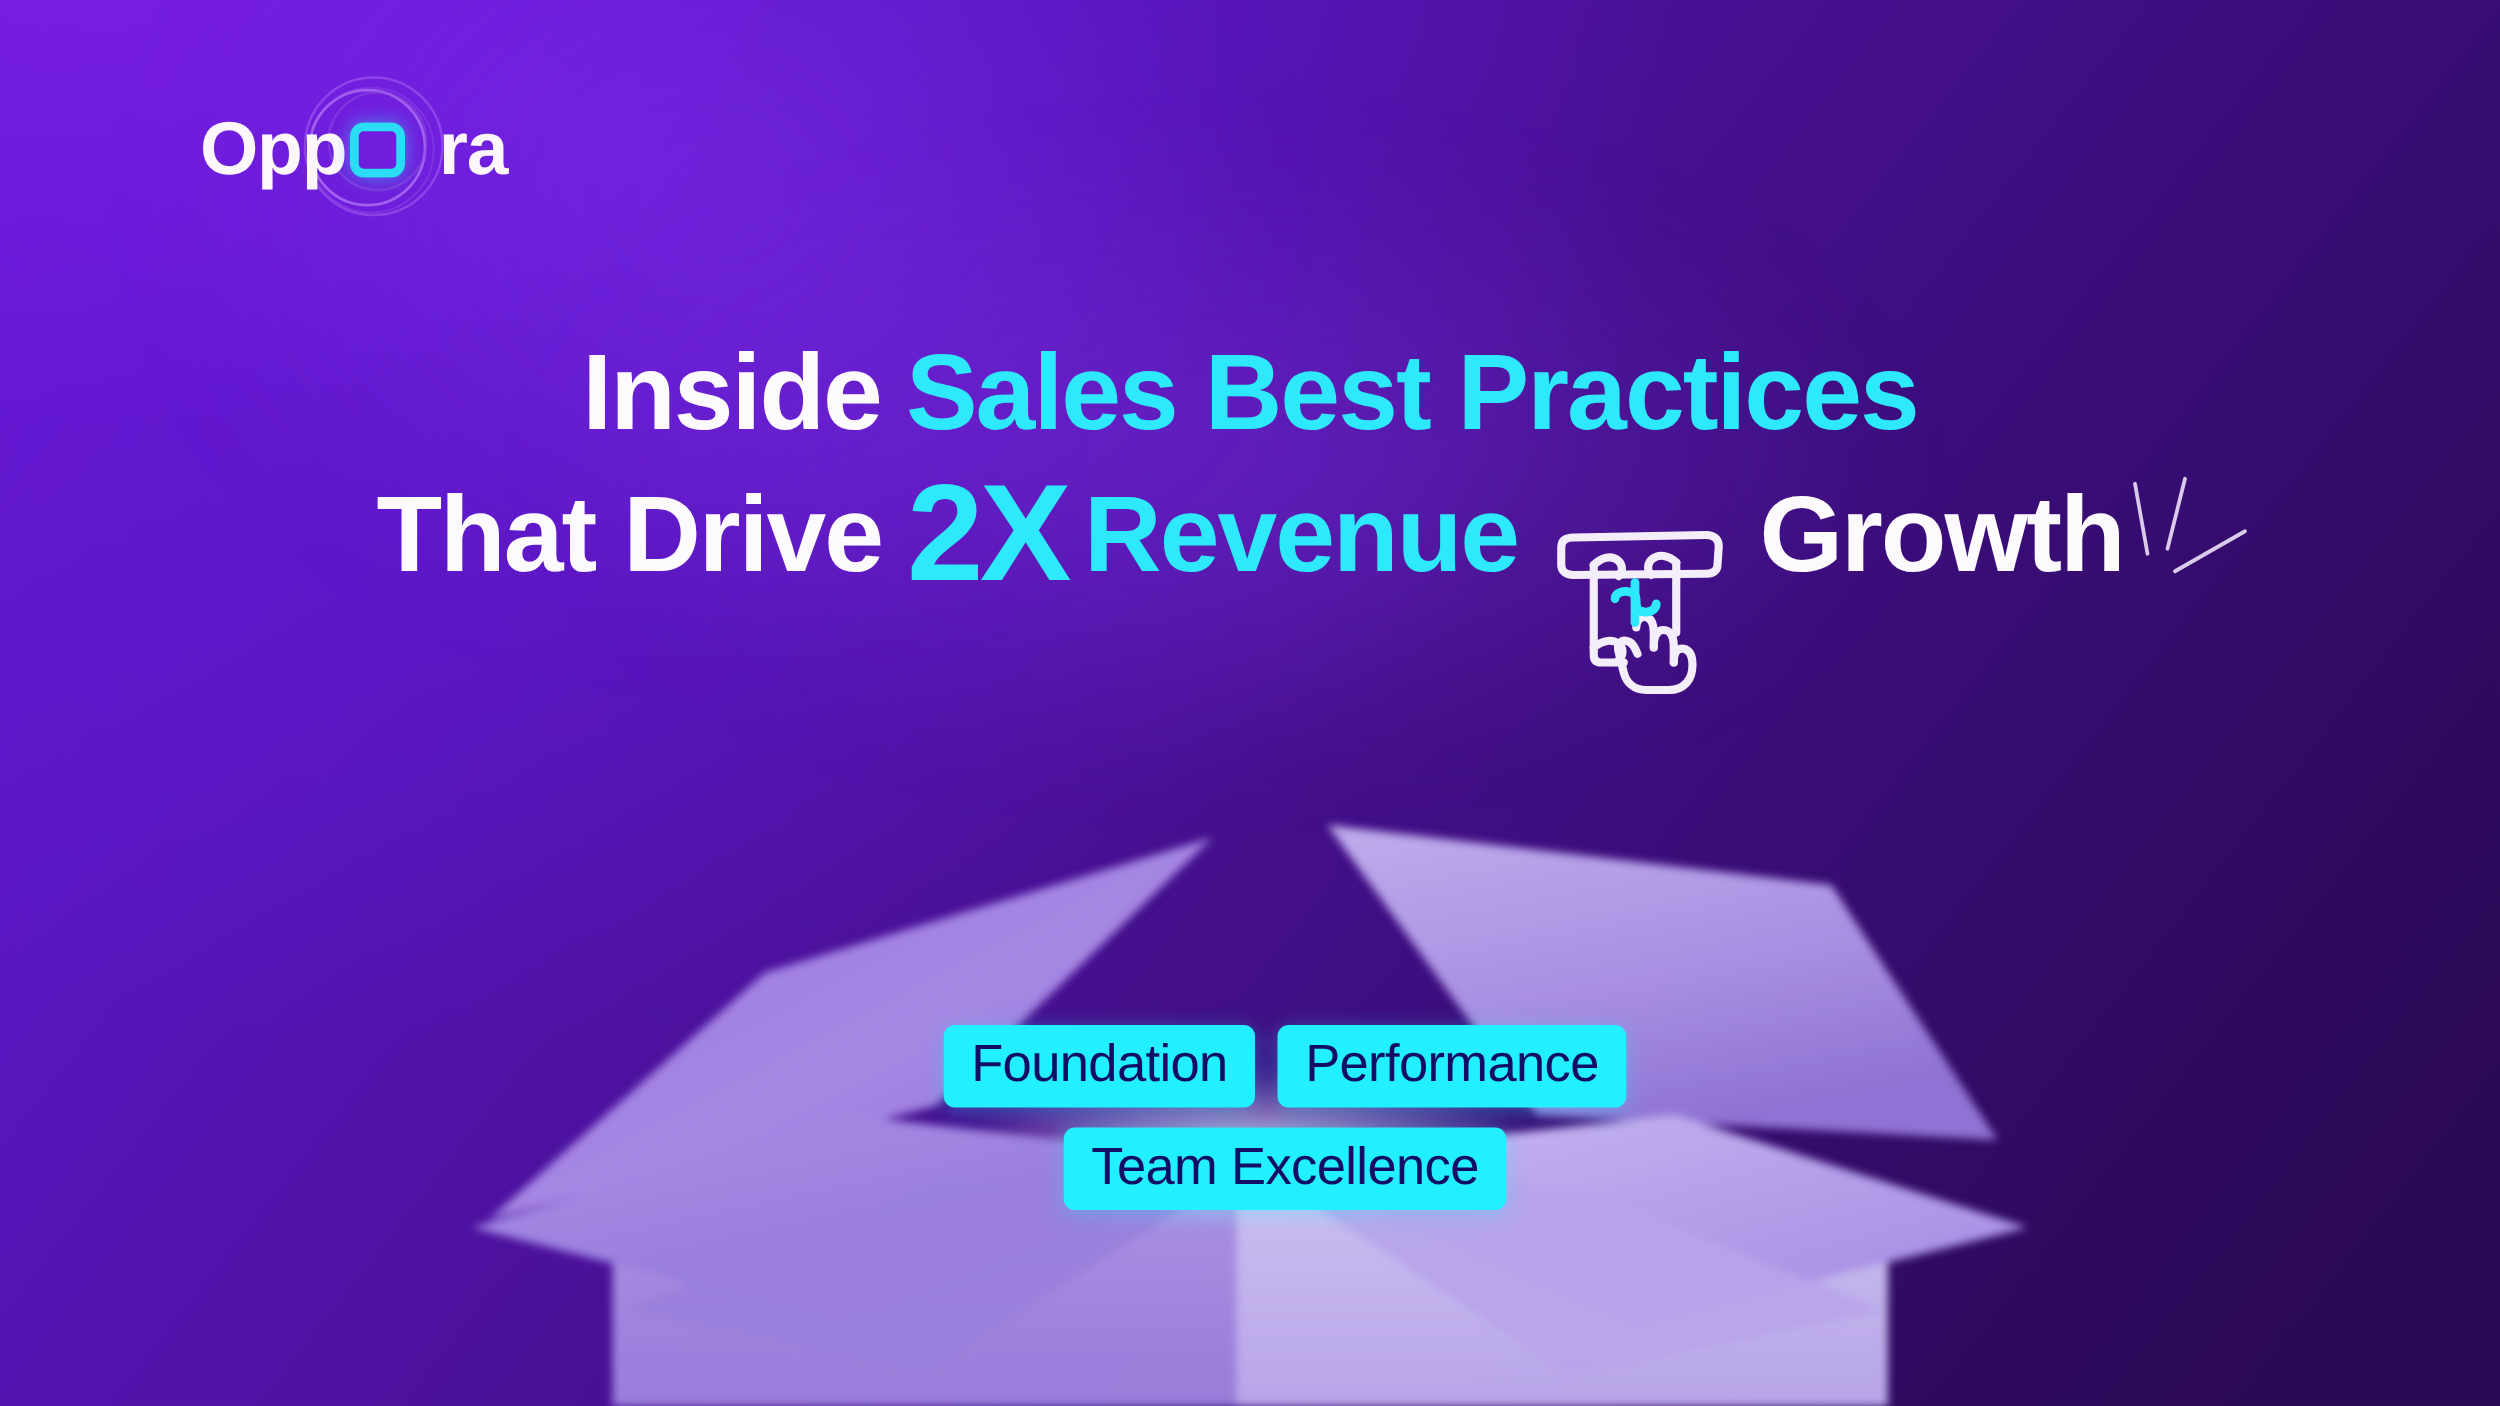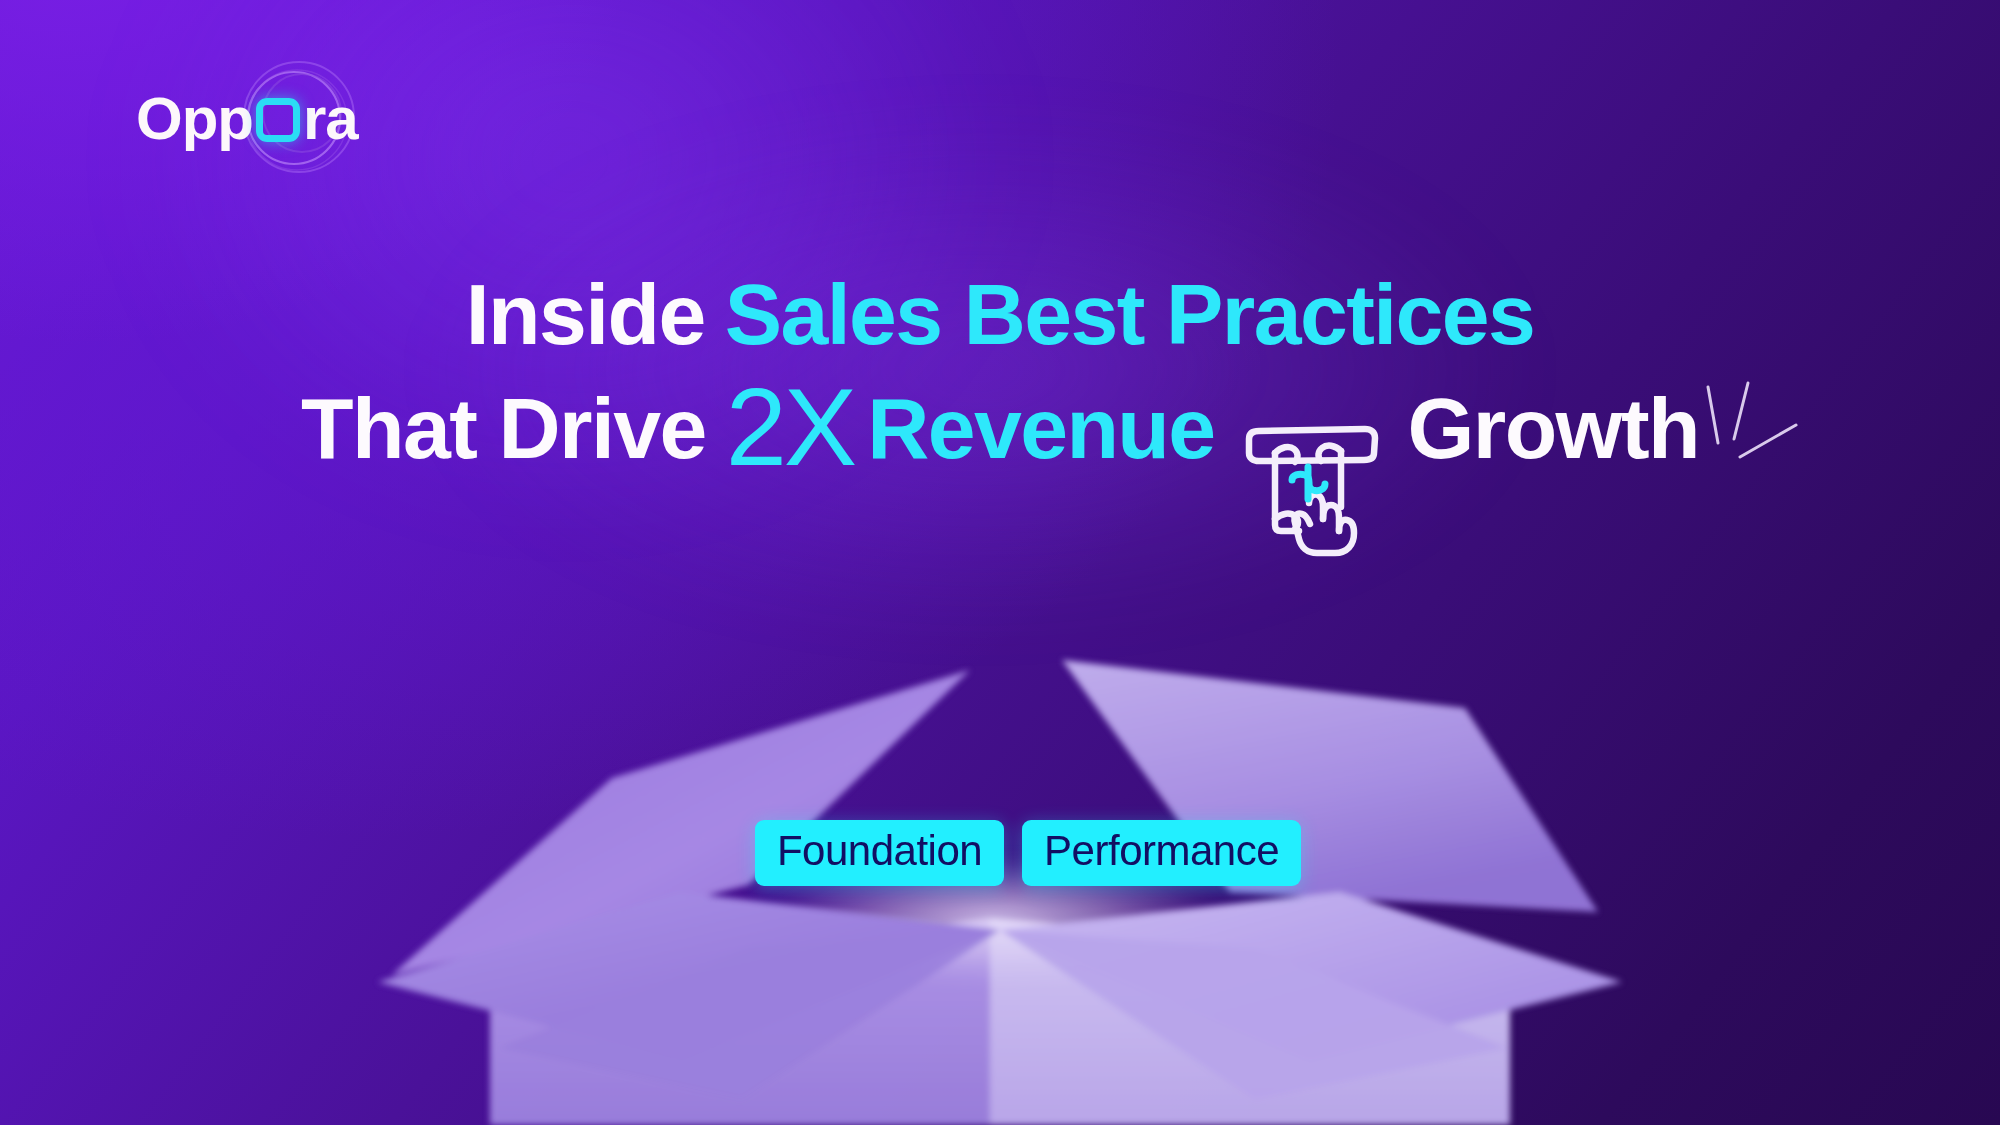--- a/index.html
+++ b/index.html
@@ -58,21 +58,21 @@
     position: relative;
     display: flex;
     align-items: center;
     font-size: 60px;
     font-weight: 700;
     letter-spacing: -1px;
     color: #fdf7fb;
     line-height: 1;
     z-index: 2;
   }
-  .logo-word .seg-a, .logo-word .seg-b { display: inline-block; }
+  .logo-word .seg-a, .logo-word .seg-b { display: inline-block; margin-left: 24px; }
   .logo-o-box {
     display: inline-block;
     width: 44px;
     height: 44px;
     border: 7px solid #2bdcf5;
     border-radius: 11px;
     box-sizing: border-box;
     margin: 0 3px 0 3px;
     position: relative;
     top: 1px;
@@ -95,21 +95,21 @@
   }
   .hl-line .w {
     font-size: 86px;
     font-weight: 700;
     letter-spacing: -1.6px;
   }
   .white { color: #fdfafe; }
   .cyan  { color: #2ee8fb; }
   .hl-2x {
     font-size: 110px;
-    font-weight: 400;
+    font-weight: 700;
     letter-spacing: -3px;
     color: #2ee8fb;
     position: relative;
     top: 7px;
   }
   .sp { display: inline-block; width: 20px; }
   .sp-sm { display: inline-block; width: 13px; }
 
   
   .atm-slot {
@@ -297,16 +297,17 @@
       <line x1="106" y1="50" x2="50" y2="82"></line>
     </g>
   </svg>
 
   <div id="tags">
     <div class="tag-row">
       <span class="tag">Foundation</span>
       <span class="tag">Performance</span>
     </div>
     <div class="tag-row">
+      <span class="tag">Team Excellence</span>
     </div>
   </div>
 
 </div>
 
 </body></html>

